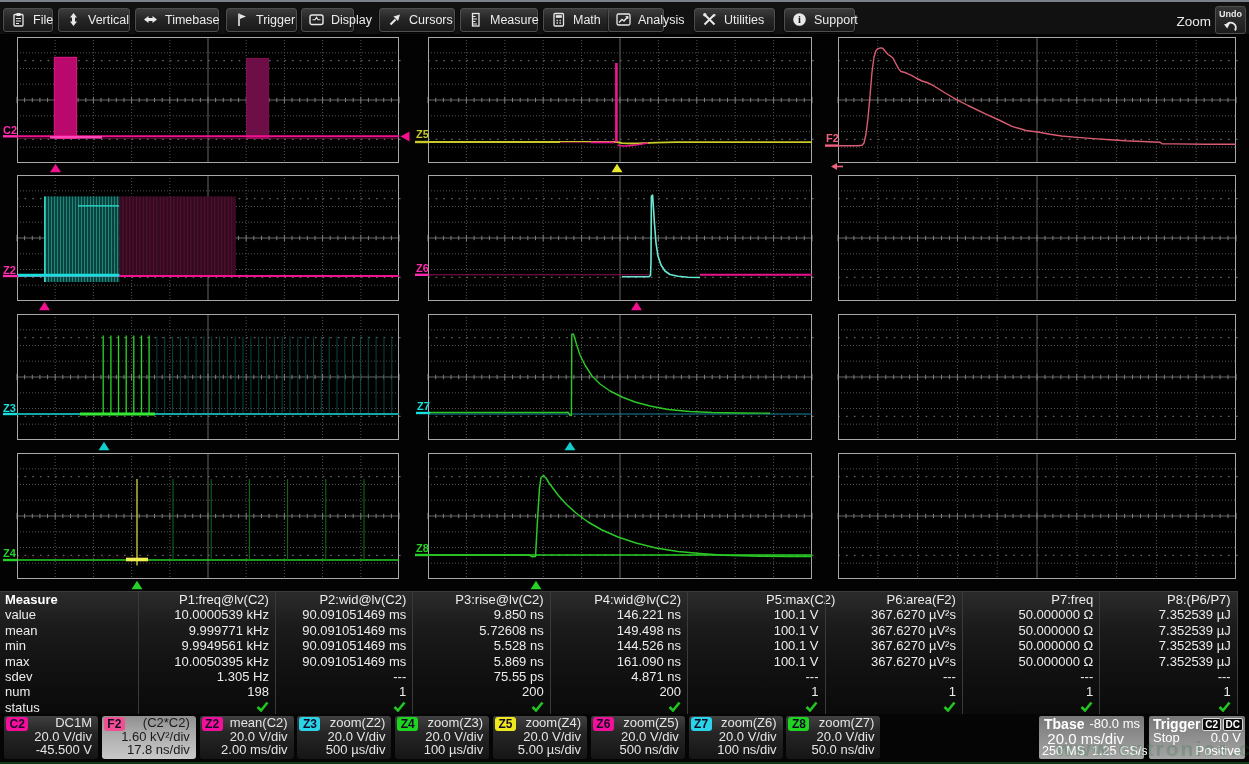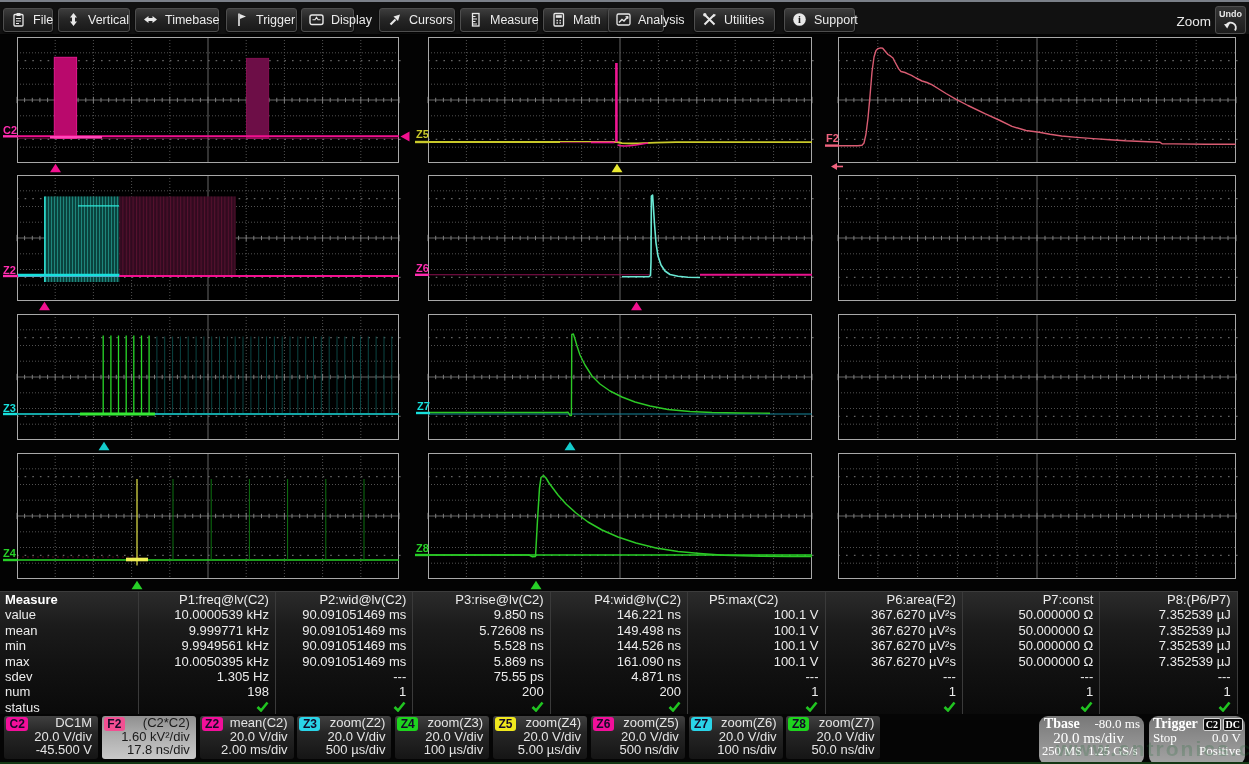--- a/index.html
+++ b/index.html
@@ -16,22 +16,22 @@
 .trow { position:absolute; left:0; width:100%; height:15.4px; line-height:15.4px; }
 .tlab { position:absolute; left:5px; }
 .tcell { position:absolute; width:131.4px; text-align:right; }
 #sbar { position:absolute; left:0; top:714px; width:1249px; height:50px; background:#050505; }
 .cbox { position:absolute; top:2px; width:94px; height:43px; border-radius:3px; font-size:13px; }
 .chip { position:absolute; left:2px; top:1px; border-radius:3px; color:#140a28; font-weight:bold;
         font-size:12px; padding:0 3.5px; line-height:14px; }
 .r1 { position:absolute; right:6px; top:0; line-height:14px; }
 .r2 { position:absolute; right:6px; top:14px; line-height:13px; }
 .r3 { position:absolute; right:6px; top:27px; line-height:13px; }
-.gbox { position:absolute; top:2px; height:49px; border-radius:9px; color:#fff;
-        background:linear-gradient(180deg,#787878,#a5a5a5);font-family:Liberation Serif, serif; }
+.gbox { position:absolute; top:2px; height:43px; border-radius:2px; color:#fff;
+        background:linear-gradient(180deg,#787878,#a5a5a5); }
 .tchip { background:#0a0a0a; border:1px solid #d8d8d8; border-radius:2px; color:#fff;
          font-size:10px; font-weight:bold; line-height:11px; padding:0 2px; }
 #wm { position:absolute; left:1056px; top:737px; font-size:21px; font-weight:bold;
       color:rgba(28,105,48,0.22); letter-spacing:2px; }
 #bstrip { position:absolute; left:0; top:762px; width:1249px; height:2px; background:#153815; }
 </style></head>
 <body>
 <div id="scr">
 <svg width="1249" height="600" viewBox="0 0 1249 600" style="position:absolute;left:0;top:0">
 <defs>
@@ -447,23 +447,23 @@
           <polygon points="1,4.2 7,3.2 4.2,8.5" fill="#e8e8e8"></polygon>
         </svg></div>
 </div>
 <div id="meas">
 <div class="trow" style="top:0">
         <div class="tlab" style="font-weight:bold;color:#fff">Measure</div>
 <div class="tcell" style="left:137.5px">P1:freq@lv(C2)</div>
 <div class="tcell" style="left:274.9px">P2:wid@lv(C2)</div>
 <div class="tcell" style="left:412.3px">P3:rise@lv(C2)</div>
 <div class="tcell" style="left:549.7px">P4:wid@lv(C2)</div>
-<div class="tcell" style="left:647px">P5:max(C2)</div>
+<div class="tcell" style="left:704px">P5:max(C2)</div>
 <div class="tcell" style="left:824.5px">P6:area(F2)</div>
-<div class="tcell" style="left:961.9px">P7:const</div>
+<div class="tcell" style="left:961.9px">P7:freq</div>
 <div class="tcell" style="left:1099.3px">P8:(P6/P7)</div>
 </div>
 <div class="trow" style="top:15.4px">
         <div class="tlab">value</div>
 <div class="tcell" style="left:137.5px">10.0000539 kHz</div>
 <div class="tcell" style="left:274.9px">90.091051469 ms</div>
 <div class="tcell" style="left:412.3px">9.850 ns</div>
 <div class="tcell" style="left:549.7px">146.221 ns</div>
 <div class="tcell" style="left:687.1px">100.1 V</div>
 <div class="tcell" style="left:824.5px">367.6270 µV²s</div>

